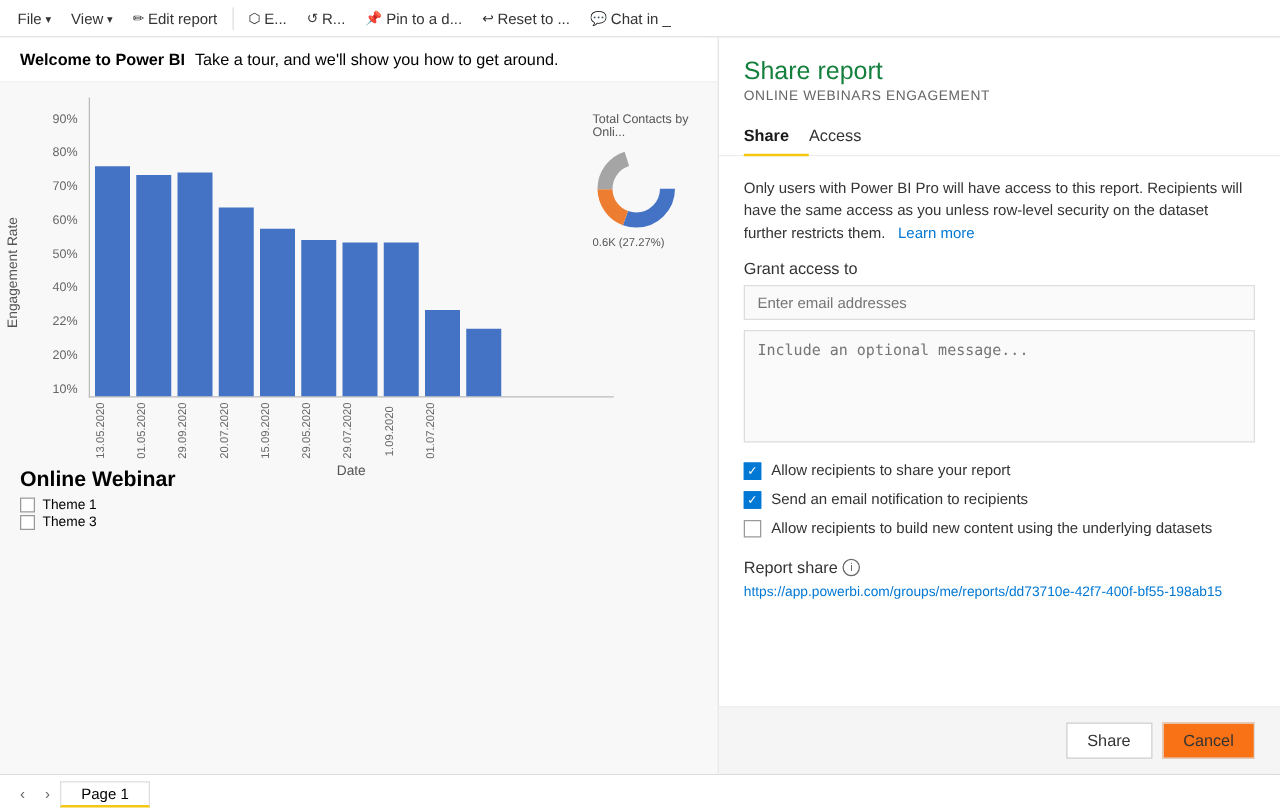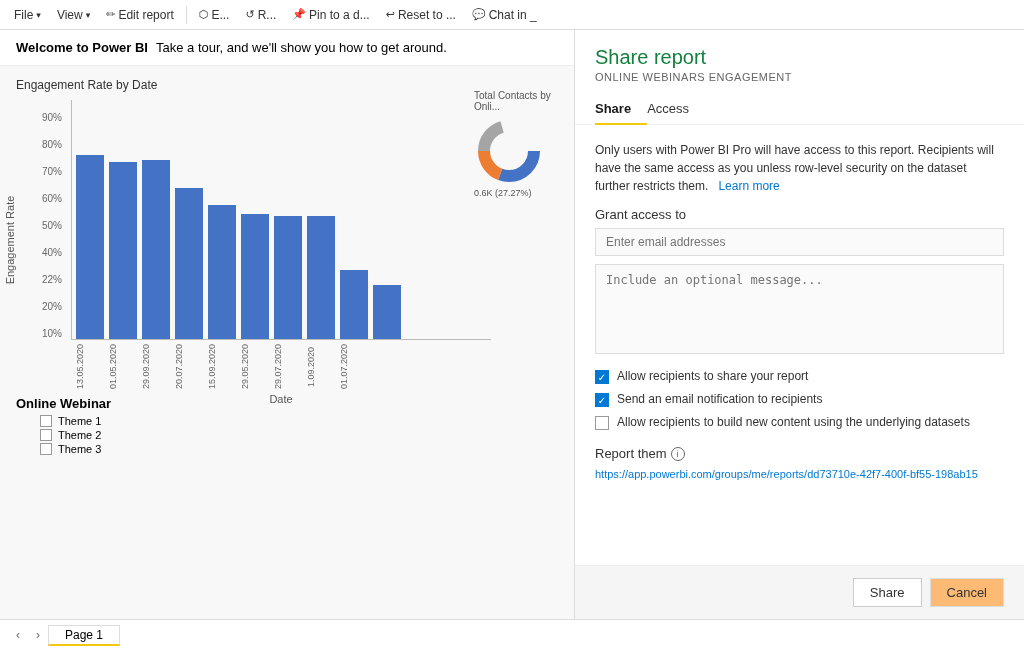--- a/index.html
+++ b/index.html
@@ -62,22 +62,22 @@
     .axis-title {
       text-align: center; font-size: 11px; color: #555; margin-top: 4px;
     }
     .y-axis-title {
       position: absolute; left: -50px; top: 50%; transform: translateY(-50%) rotate(-90deg);
       font-size: 11px; color: #555; white-space: nowrap;
     }
     .chart-wrapper { position: relative; padding-left: 55px; }
 
     .legend-area { margin-top: 16px; }
-    .legend-title { font-size: 13px; font-weight: 600; margin-bottom: 4px; }
-    .legend-item { display: flex; align-items: center; gap: 6px; font-size: 11px; margin-bottom: 2px; margin-left: 24px; }
+    .legend-title { font-size: 17px; font-weight: 600; margin-bottom: 4px; }
+    .legend-item { display: flex; align-items: center; gap: 6px; font-size: 11px; margin-bottom: 2px; }
     .legend-checkbox { width: 12px; height: 12px; border: 1px solid #999; background: #fff; }
 
     
     .share-panel {
       width: 450px; background: #fff; border-left: 1px solid #ddd;
       display: flex; flex-direction: column; flex-shrink: 0;
       box-shadow: -2px 0 8px rgba(0,0,0,0.1);
     }
     .panel-header {
       padding: 16px 20px 0; border-bottom: 1px solid #eee;
@@ -133,21 +133,21 @@
     .link-url {
       font-size: 11px; color: #0078D4; word-break: break-all; line-height: 1.4;
     }
 
     .panel-footer {
       padding: 12px 20px; border-top: 1px solid #eee; display: flex; justify-content: flex-end; gap: 8px;
       background: #f5f5f5;
     }
     .btn {
       padding: 6px 16px; font-size: 13px; cursor: pointer; border: 1px solid #ddd;
-      background: #fdba74; color: #333;
+      background: #f97316; color: #333;
     }
     .btn-primary {
       background: #fff; border: 1px solid #ccc; color: #333;
     }
 
     
     .bottom-bar {
       height: 30px; border-top: 1px solid #ddd; background: #fff;
       display: flex; align-items: center; padding: 0 8px; flex-shrink: 0;
     }
@@ -207,21 +207,20 @@
 
 <div class="main-area">
 
   <div class="report-area">
     <div class="welcome-bar">
       <strong>Welcome to Power BI</strong>
       <span>Take a tour, and we'll show you how to get around.</span>
     </div>
 
     <div class="chart-area">
-      <div class="chart-title">Engagement Rate by Date</div>
 
       <div class="chart-wrapper">
         <span class="y-axis-title">Engagement Rate</span>
         <div class="bar-chart">
           <div class="bar-chart-inner" id="bars-container">
 
             <span class="y-axis-label" style="bottom:216px;">90%</span>
             <span class="y-axis-label" style="bottom:189px;">80%</span>
             <span class="y-axis-label" style="bottom:162px;">70%</span>
             <span class="y-axis-label" style="bottom:135px;">60%</span>
@@ -259,24 +258,20 @@
 
       <div class="legend-area">
         <div class="legend-title">Online Webinar</div>
         <div id="legend-items">
             <div class="legend-item">
               <div class="legend-checkbox"></div>
               <span>Theme 1</span>
             </div>
             <div class="legend-item">
               <div class="legend-checkbox"></div>
-              <span>Theme 2</span>
-            </div>
-            <div class="legend-item">
-              <div class="legend-checkbox"></div>
               <span>Theme 3</span>
             </div>
           </div>
       </div>
     </div>
 
     <div class="contacts-chart">
       <div style="font-size:10px;color:#555;margin-bottom:4px;">Total Contacts by Onli...</div>
       <svg width="70" height="70" viewBox="0 0 70 70">
         <circle cx="35" cy="35" r="25" fill="none" stroke="#4472C4" stroke-width="12" stroke-dasharray="48 110" stroke-dashoffset="0"></circle>
@@ -321,21 +316,21 @@
             <span>Send an email notification to recipients</span>
           </div>
           <div class="checkbox-row">
             <div class="chk"></div>
             <span>Allow recipients to build new content using the underlying datasets</span>
           </div>
         </div>
 
       <div class="report-link-section">
         <div class="report-link-title">
-          <span>Report them</span>
+          <span>Report share</span>
           <span class="info-icon">i</span>
         </div>
         <div class="link-url">https://app.powerbi.com/groups/me/reports/dd73710e-42f7-400f-bf55-198ab15</div>
       </div>
     </div>
 
     <div class="panel-footer">
       <button class="btn btn-primary">
         <span>Share</span>
       </button>

